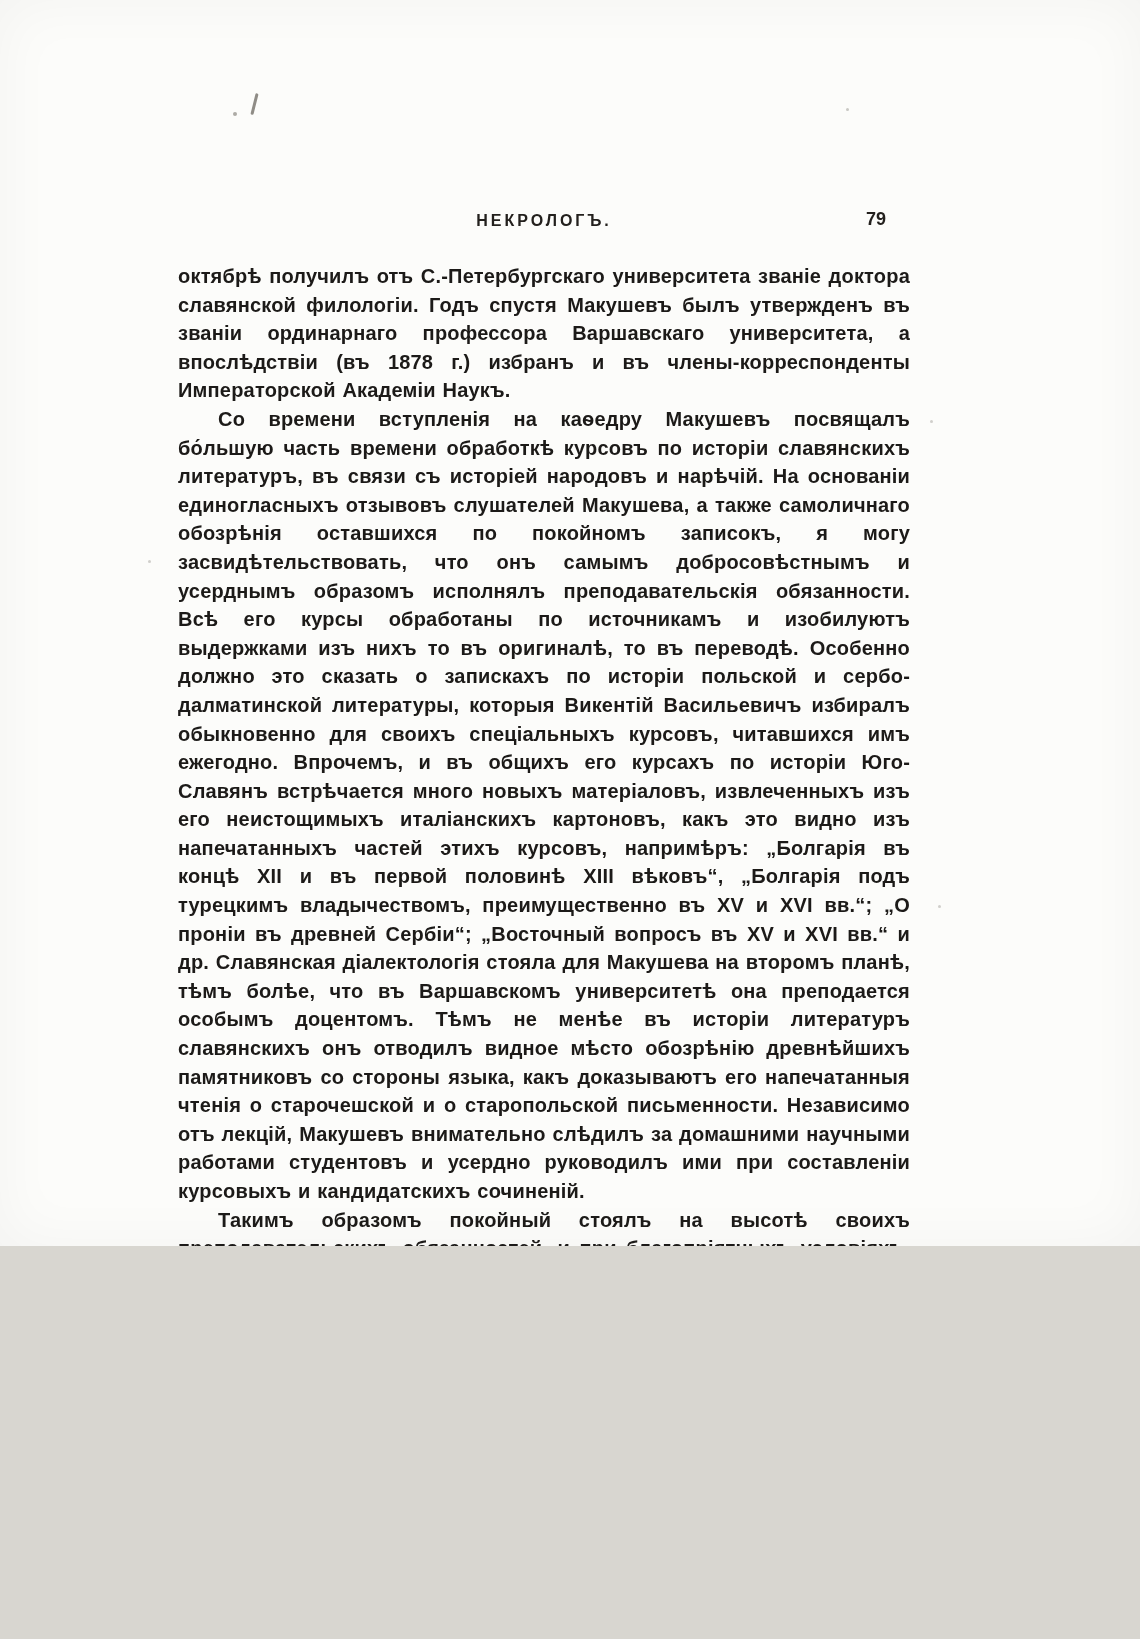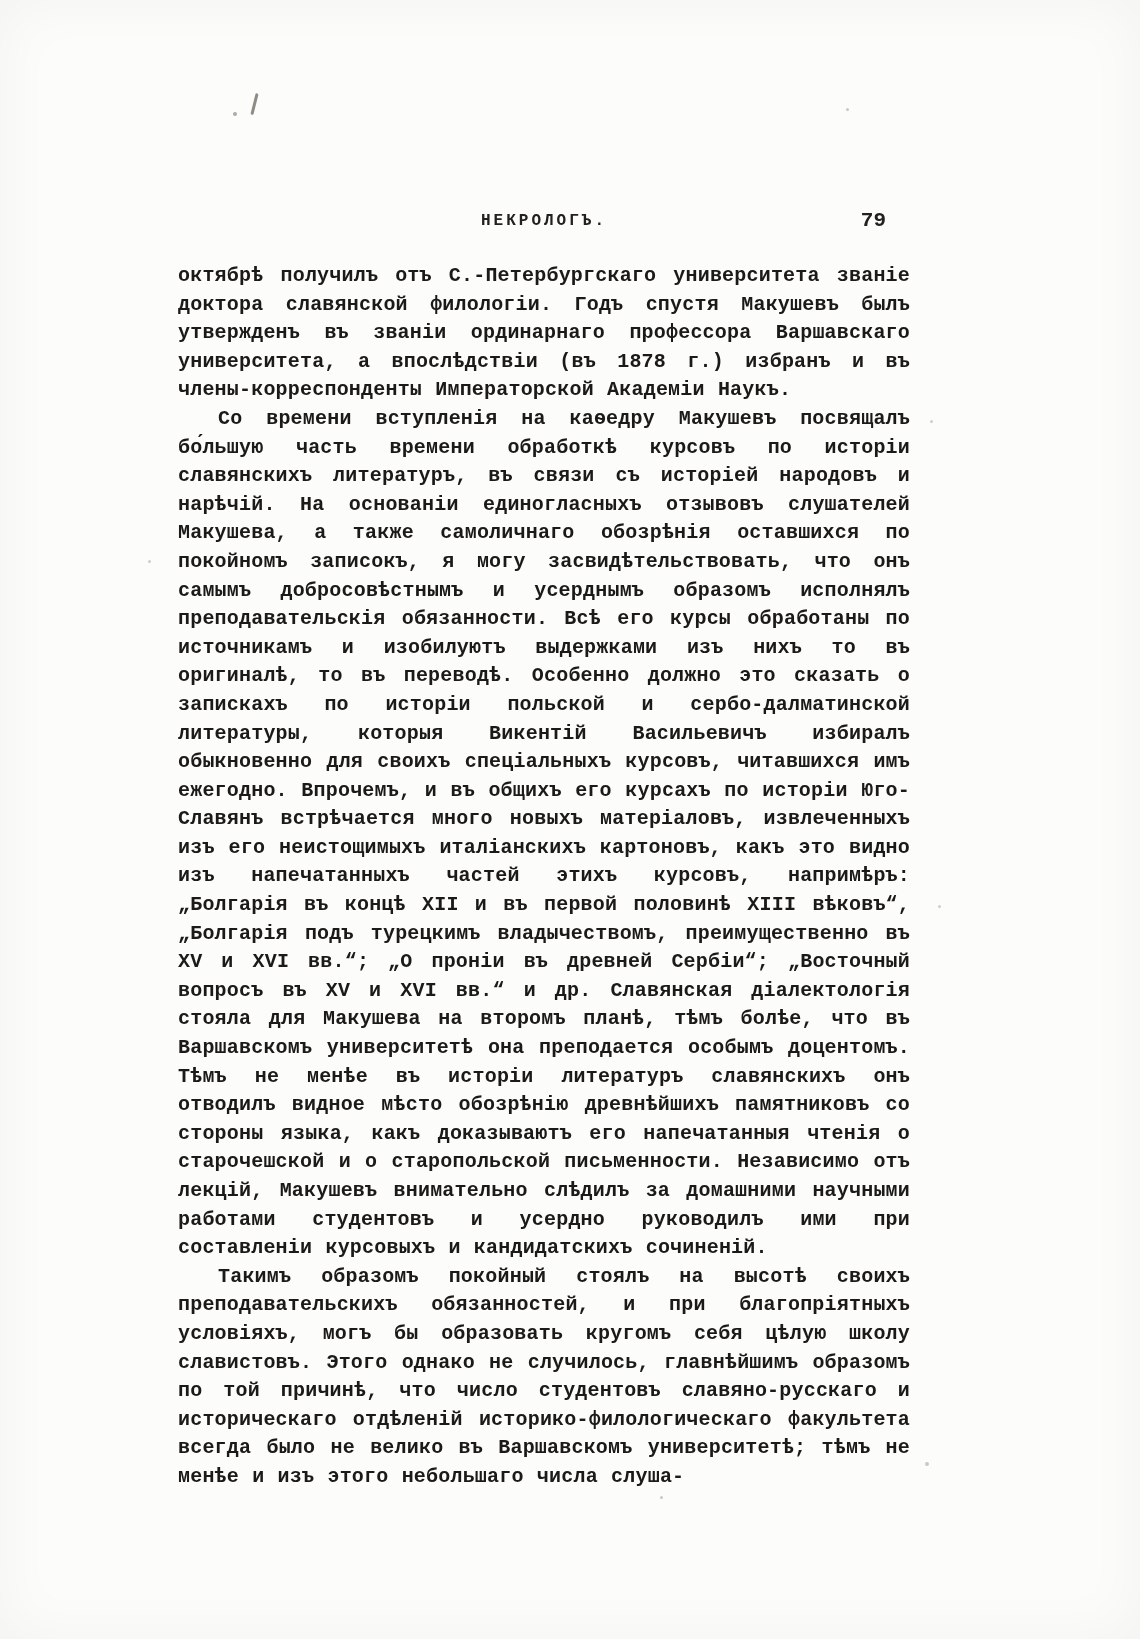--- a/index.html
+++ b/index.html
@@ -3,25 +3,25 @@
 <meta charset="utf-8">
 <style>
   html, body {
     margin: 0;
     padding: 0;
     background: #d8d6d0;
   }
   .scan-page {
     position: relative;
     width: 1140px;
-    height: 1639px;
+    height: 1246px;
     margin: 0 auto;
     background: #fcfcfa;
     box-shadow: inset 0 0 60px rgba(0,0,0,0.04);
-    font-family: Liberation Mono, monospace;
+    font-family: Liberation Sans, sans-serif;
     color: #1c1a18;
     overflow: hidden;
   }
   .page-header {
     position: absolute;
     top: 212px;
     left: 178px;
     width: 732px;
     height: 30px;
   }
@@ -32,21 +32,21 @@
     text-align: center;
     font-size: 16px;
     font-weight: bold;
     letter-spacing: 3px;
     color: #23201d;
   }
   .page-number {
     position: absolute;
     right: 24px;
     top: -3px;
-    font-size: 21px;
+    font-size: 18px;
     font-weight: bold;
     color: #23201d;
   }
   .text-block {
     position: absolute;
     top: 262px;
     left: 178px;
     width: 732px;
     font-size: 20px;
     font-weight: bold;

